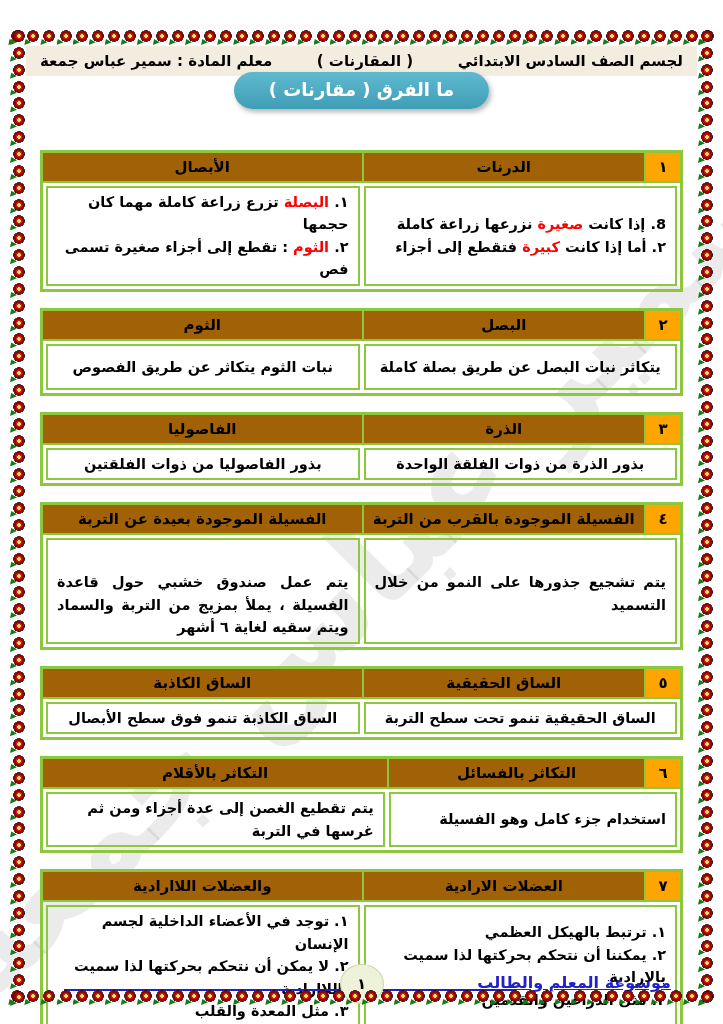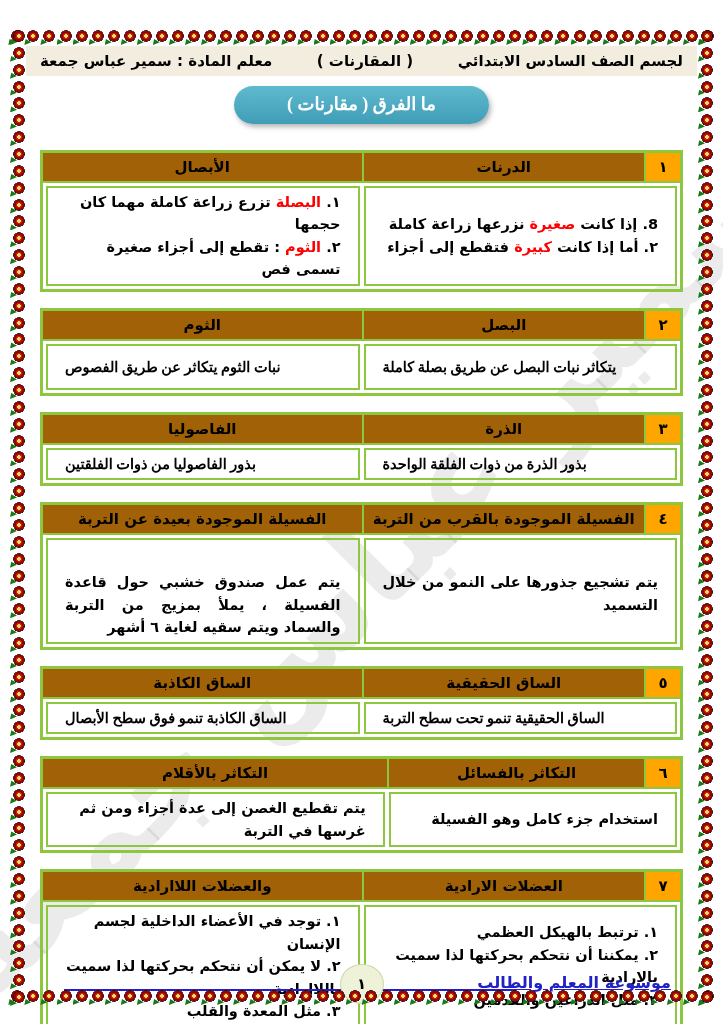--- a/index.html
+++ b/index.html
@@ -22,46 +22,46 @@
     background:radial-gradient(circle, #ffe24a 0 1.8px, #d01818 1.8px 3.4px, #8a0a0a 3.4px 5.4px, #2e0303 5.4px 6px, transparent 6px); }
   .fl::after { content:""; position:absolute; left:0; bottom:0; width:7px; height:7px; background:#167a16;
     clip-path:polygon(0 100%, 18% 15%, 100% 60%); }
 
   
   .topbar { position:absolute; top:46px; left:26px; right:26px; height:30px;
     background:#f2edde; display:flex; align-items:center; justify-content:space-between;
     padding:0 14px; font-size:15px; font-weight:bold; z-index:2; }
 
   
-  .title-wrap { position:absolute; top:86px; left:0; right:0; display:flex; justify-content:center; z-index:2;font-family:Liberation Serif, serif; }
+  .title-wrap { position:absolute; top:72px; left:0; right:0; display:flex; justify-content:center; z-index:2; }
   .title-pill { min-width:255px; padding:7px 30px 9px; border-radius:22px; text-align:center;
     background:linear-gradient(#5fbacf, #3f9db6); color:#ffffff; font-size:18px; font-weight:bold;
     box-shadow:2px 3px 5px rgba(90,90,90,.45); }
 
   
   .watermark { position:absolute; top:56%; left:50%; transform:translate(-50%,-50%) rotate(-45deg);
     font-size:130px; font-weight:bold; color:rgba(110,110,110,.14); white-space:nowrap; z-index:0; pointer-events:none; }
 
   
   #sections { position:absolute; top:150px; left:40px; right:40px; z-index:1; }
   .sec { --split:50%; border:3px solid #8dc63f; margin-bottom:16px; background:transparent; }
   .hrow { display:flex; border-bottom:2.5px solid #8dc63f; }
   .badge { flex:0 0 36px; background:#ffa500; border-left:2.5px solid #8dc63f;
     display:flex; align-items:center; justify-content:center; font-size:15px; font-weight:bold; height:28px; }
   .hcell { background:#a16207; height:28px; display:flex; align-items:center; justify-content:center;
     font-size:15px; font-weight:bold; }
   .h-right { flex:0 0 calc(var(--split) - 36px); border-left:2.5px solid #8dc63f; }
   .h-left { flex:1 1 auto; }
   .brow { display:flex; padding:3px; gap:4px; }
-  .cell { border:2px solid #8dc63f; padding:3px 17px; font-size:14.5px; font-weight:bold; line-height:1.55;
+  .cell { border:2px solid #8dc63f; padding:3px 9px; font-size:14.5px; font-weight:bold; line-height:1.55;
     display:flex; flex-direction:column; justify-content:center; background:transparent; }
   .b-right { flex:0 0 calc(var(--split) - 2px); }
   .b-left { flex:1 1 auto; }
   .cell .line { text-align:right; }
-  .cell.center .line { text-align:left;font-family:Liberation Serif, serif; }
+  .cell.center .line { text-align:center; }
   .cell.justify .line { text-align:justify; text-align-last:right;margin-top:28px; }
   .red { color:#ff0000; }
 
   #sections .sec:nth-of-type(1) .cell { min-height:58px; }
   #sections .sec:nth-of-type(2) .cell { min-height:46px; }
   #sections .sec:nth-of-type(3) .cell { min-height:30px; }
   #sections .sec:nth-of-type(4) .cell { min-height:66px; justify-content:flex-start; }
   #sections .sec:nth-of-type(5) .cell { min-height:32px; }
   #sections .sec:nth-of-type(6) .cell { min-height:30px; }
   #sections .sec:nth-of-type(7) .cell { min-height:86px; }

